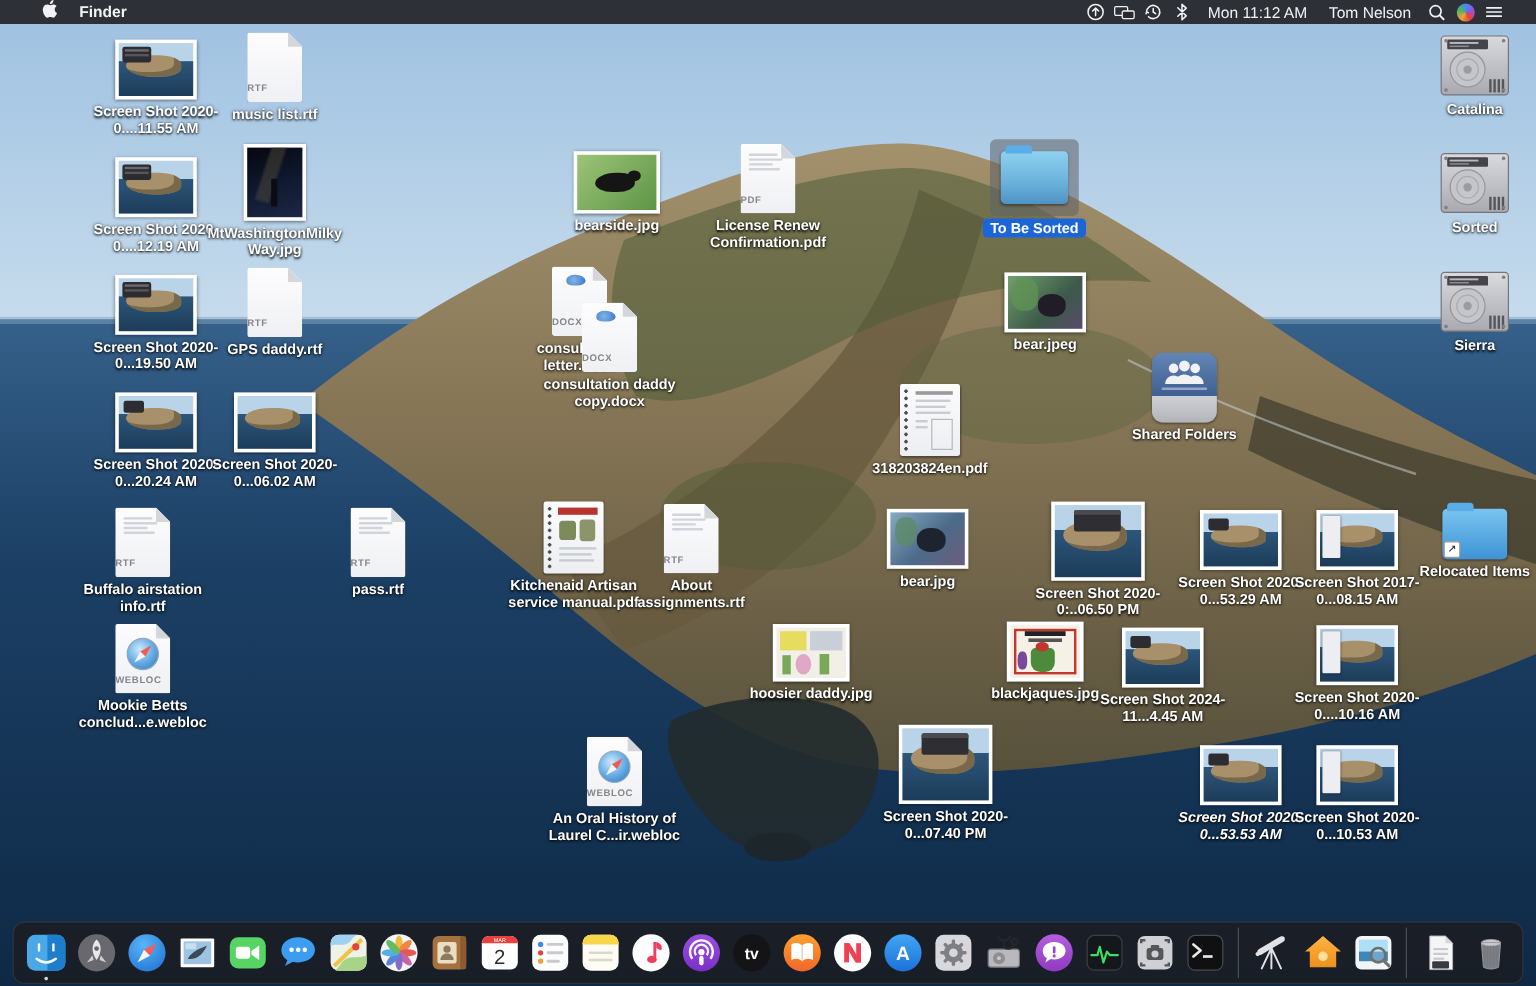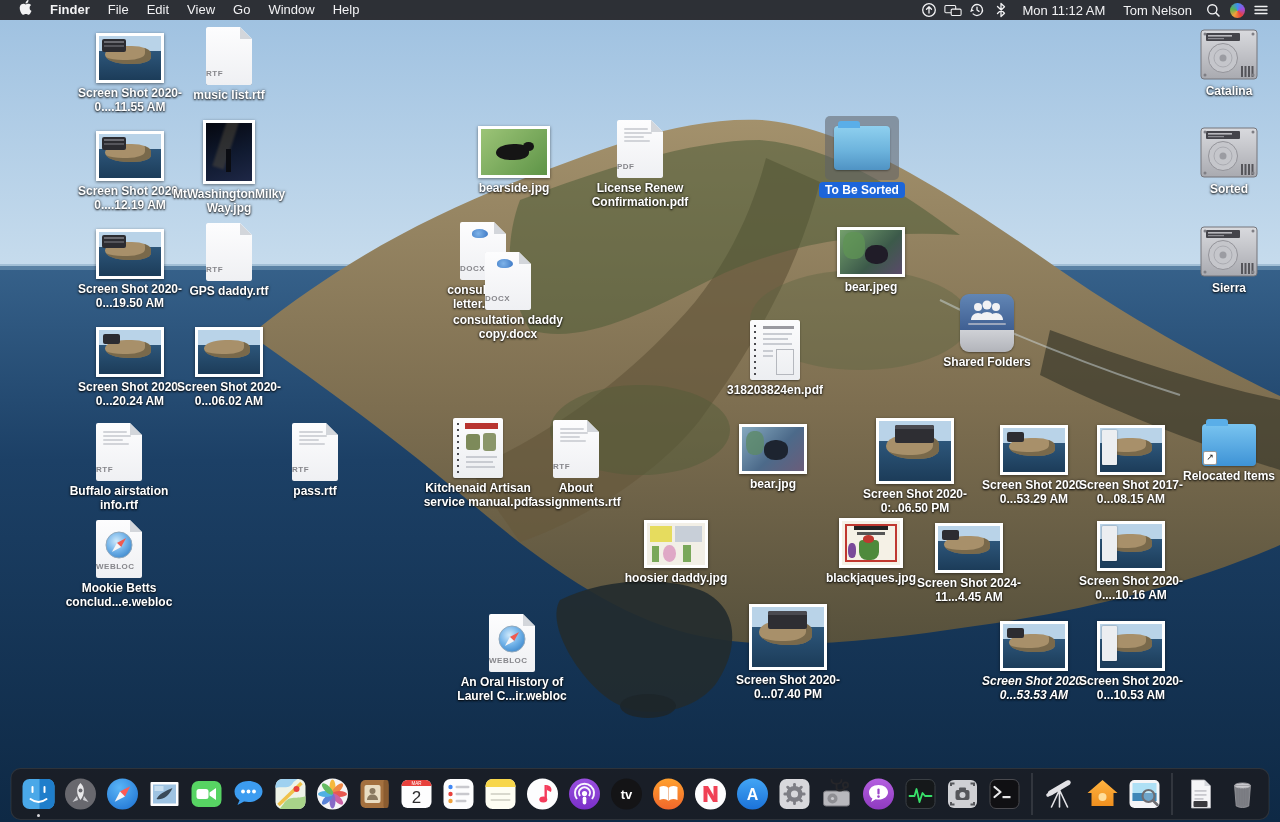--- a/index.html
+++ b/index.html
@@ -3,21 +3,21 @@
 <meta charset="utf-8">
 <style>
   html,body{margin:0;padding:0;}
   #stage{position:relative;width:1280px;height:822px;overflow:hidden;
     font-family:"Liberation Sans",sans-serif;background:#16324f;user-select:none;}
   
   #wallpaper{position:absolute;inset:0;z-index:0;}
   
   #menubar{position:absolute;top:0;left:0;right:0;height:20px;z-index:50;
     background:rgba(38,38,42,.94);display:flex;align-items:center;
-    color:#f2f2f4;font-size:13px;padding:0 10px;box-sizing:border-box;}
+    color:#f2f2f4;font-size:13px;padding:0 26px;box-sizing:border-box;}
   .mb-left{display:flex;align-items:center;}
   .mb-item{padding:0 9px;line-height:20px;white-space:nowrap;}
   .mb-app{font-weight:700;}
   .mb-right{margin-left:auto;display:flex;align-items:center;gap:6px;}
   .mb-ic{width:18px;height:18px;display:flex;align-items:center;justify-content:center;}
   .mb-text{padding:0 6px;white-space:nowrap;}
   .siri-orb{width:15px;height:15px;border-radius:50%;
     background:conic-gradient(#3f8ef0,#9a4fe0,#e8413c,#f0a13a,#55b553,#3f8ef0);}
   
   .dicon{position:absolute;width:118px;display:flex;flex-direction:column;align-items:center;z-index:5;cursor:default;}
@@ -105,28 +105,20 @@
   </svg>
 
   <div id="menubar">
     <div class="mb-left">
       <div class="mb-item">
         <svg width="13" height="15" viewBox="0 0 13 15">
             <path fill="#f2f2f4" d="M10.6 7.9c0-1.8 1.5-2.7 1.6-2.8-0.9-1.3-2.2-1.4-2.7-1.4-1.1-0.1-2.2 0.7-2.8 0.7-0.6 0-1.5-0.7-2.4-0.6-1.2 0-2.4 0.7-3 1.8-1.3 2.2-0.3 5.5 0.9 7.3 0.6 0.9 1.3 1.9 2.3 1.8 0.9 0 1.3-0.6 2.4-0.6 1.1 0 1.4 0.6 2.4 0.6 1 0 1.6-0.9 2.2-1.8 0.7-1 1-2 1-2.1-0.1 0-1.9-0.7-1.9-2.9zM8.8 2.4c0.5-0.6 0.8-1.4 0.7-2.3-0.7 0-1.6 0.5-2.1 1.1-0.5 0.5-0.9 1.4-0.8 2.2 0.9 0.1 1.7-0.4 2.2-1z"></path>
           </svg>
       </div>
       <div class="mb-item mb-app">Finder</div>
-      <div id="mb-menus" style="display:flex;">
-          <div class="mb-item">File</div>
-          <div class="mb-item">Edit</div>
-          <div class="mb-item">View</div>
-          <div class="mb-item">Go</div>
-          <div class="mb-item">Window</div>
-          <div class="mb-item">Help</div>
-        </div>
     </div>
     <div class="mb-right">
       <div class="mb-ic">
         <svg width="16" height="16" viewBox="0 0 16 16">
             <circle cx="8" cy="8" r="6.3" fill="none" stroke="#f2f2f4" stroke-width="1.3"></circle>
             <path d="M8 11V5 M5.5 7.2 8 4.8 10.5 7.2" stroke="#f2f2f4" stroke-width="1.3" fill="none" stroke-linecap="round" stroke-linejoin="round"></path>
           </svg>
       </div>
       <div class="mb-ic">
         <svg width="20" height="15" viewBox="0 0 20 15">

